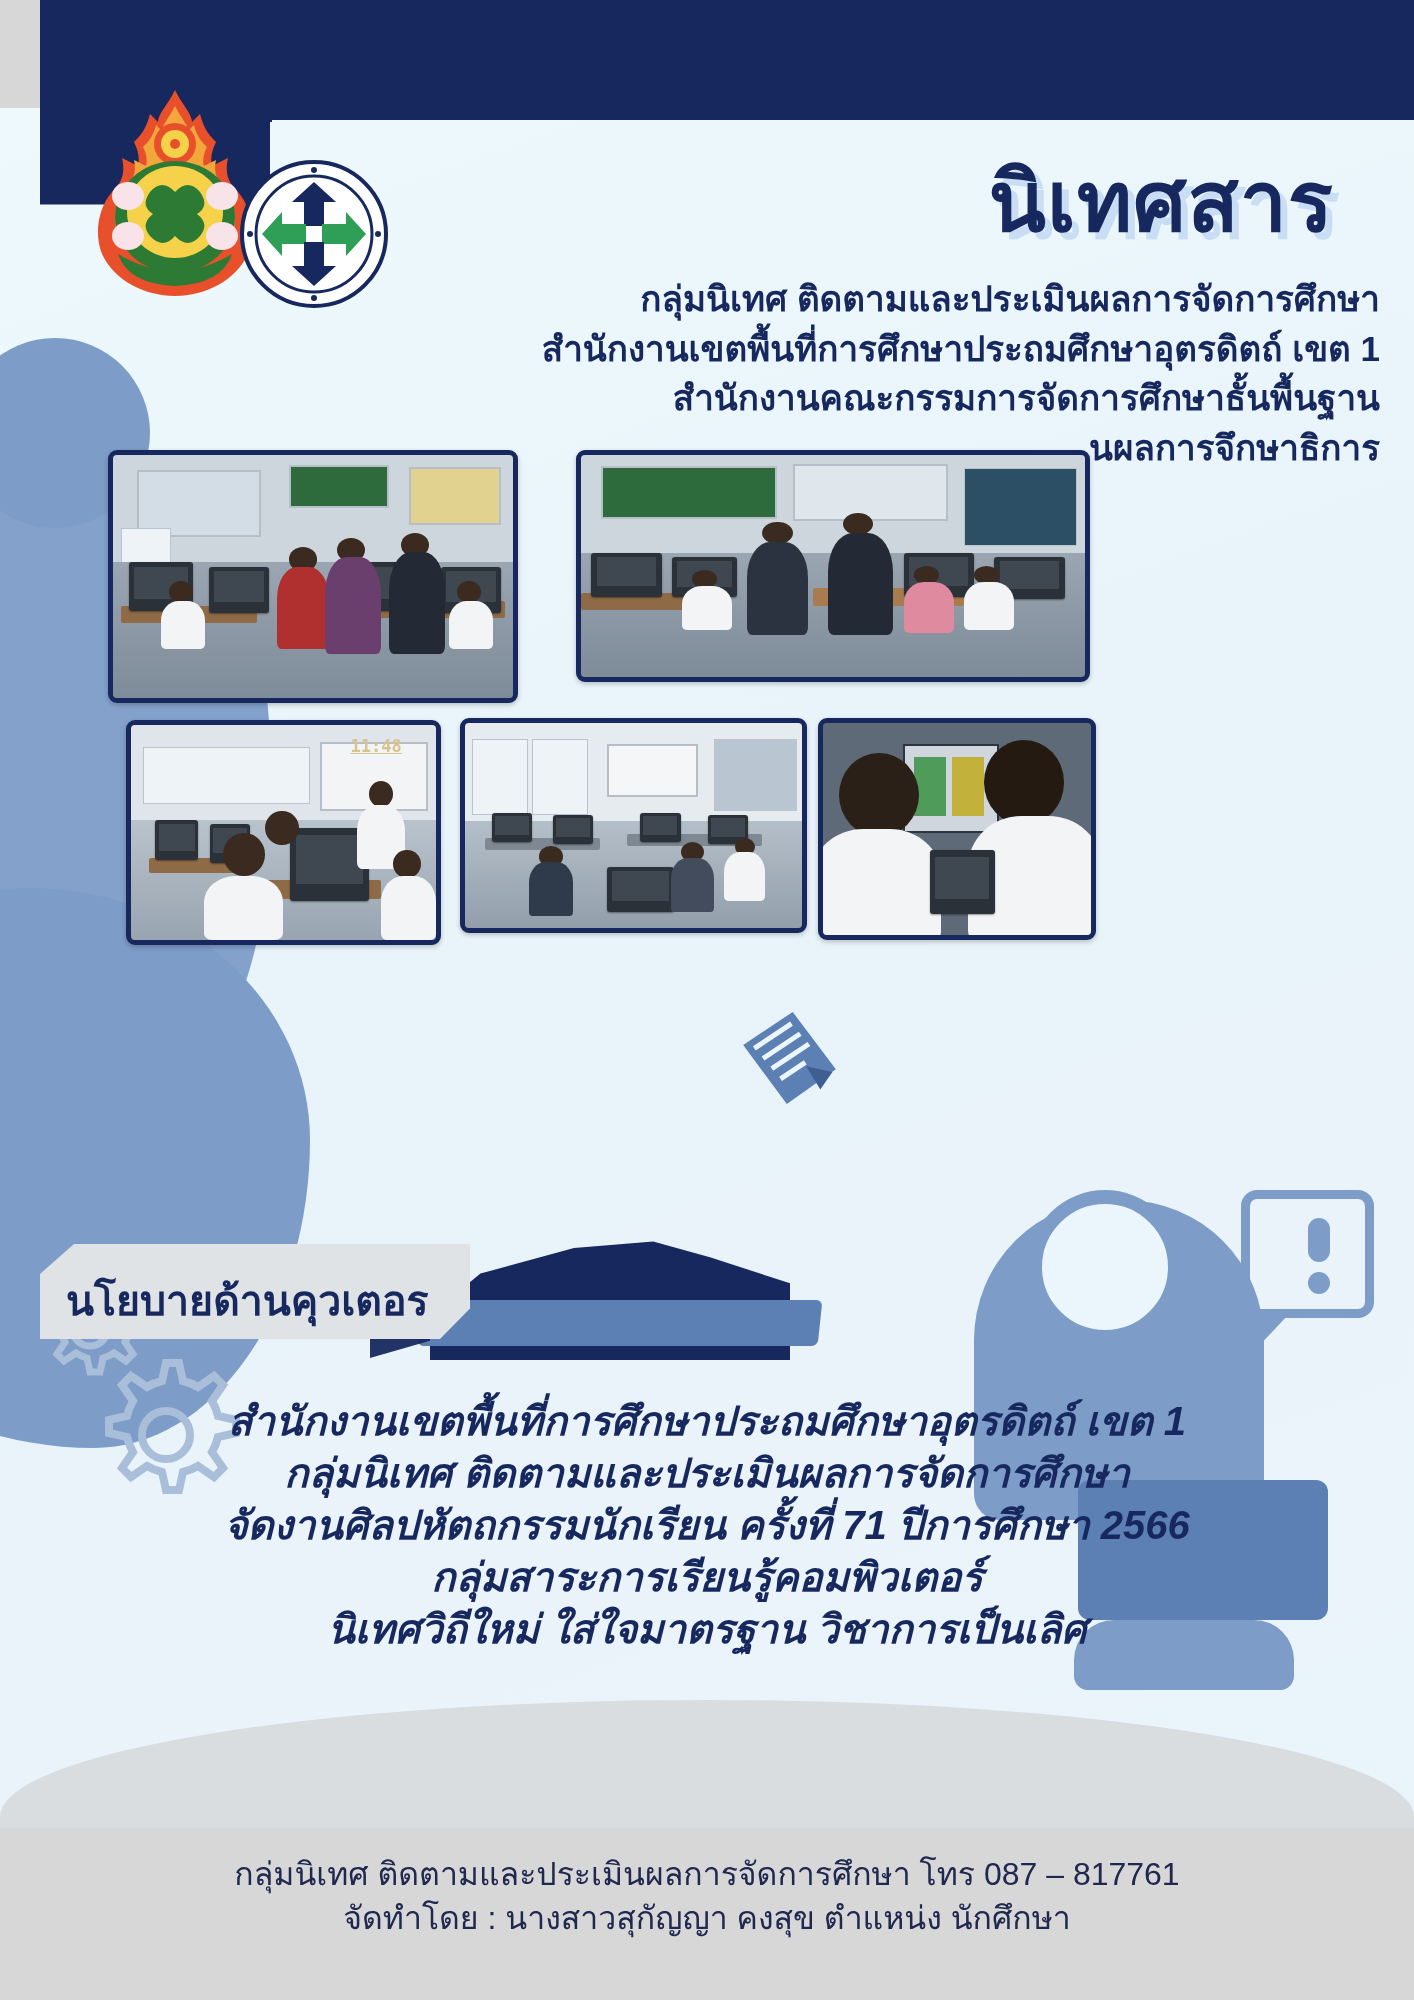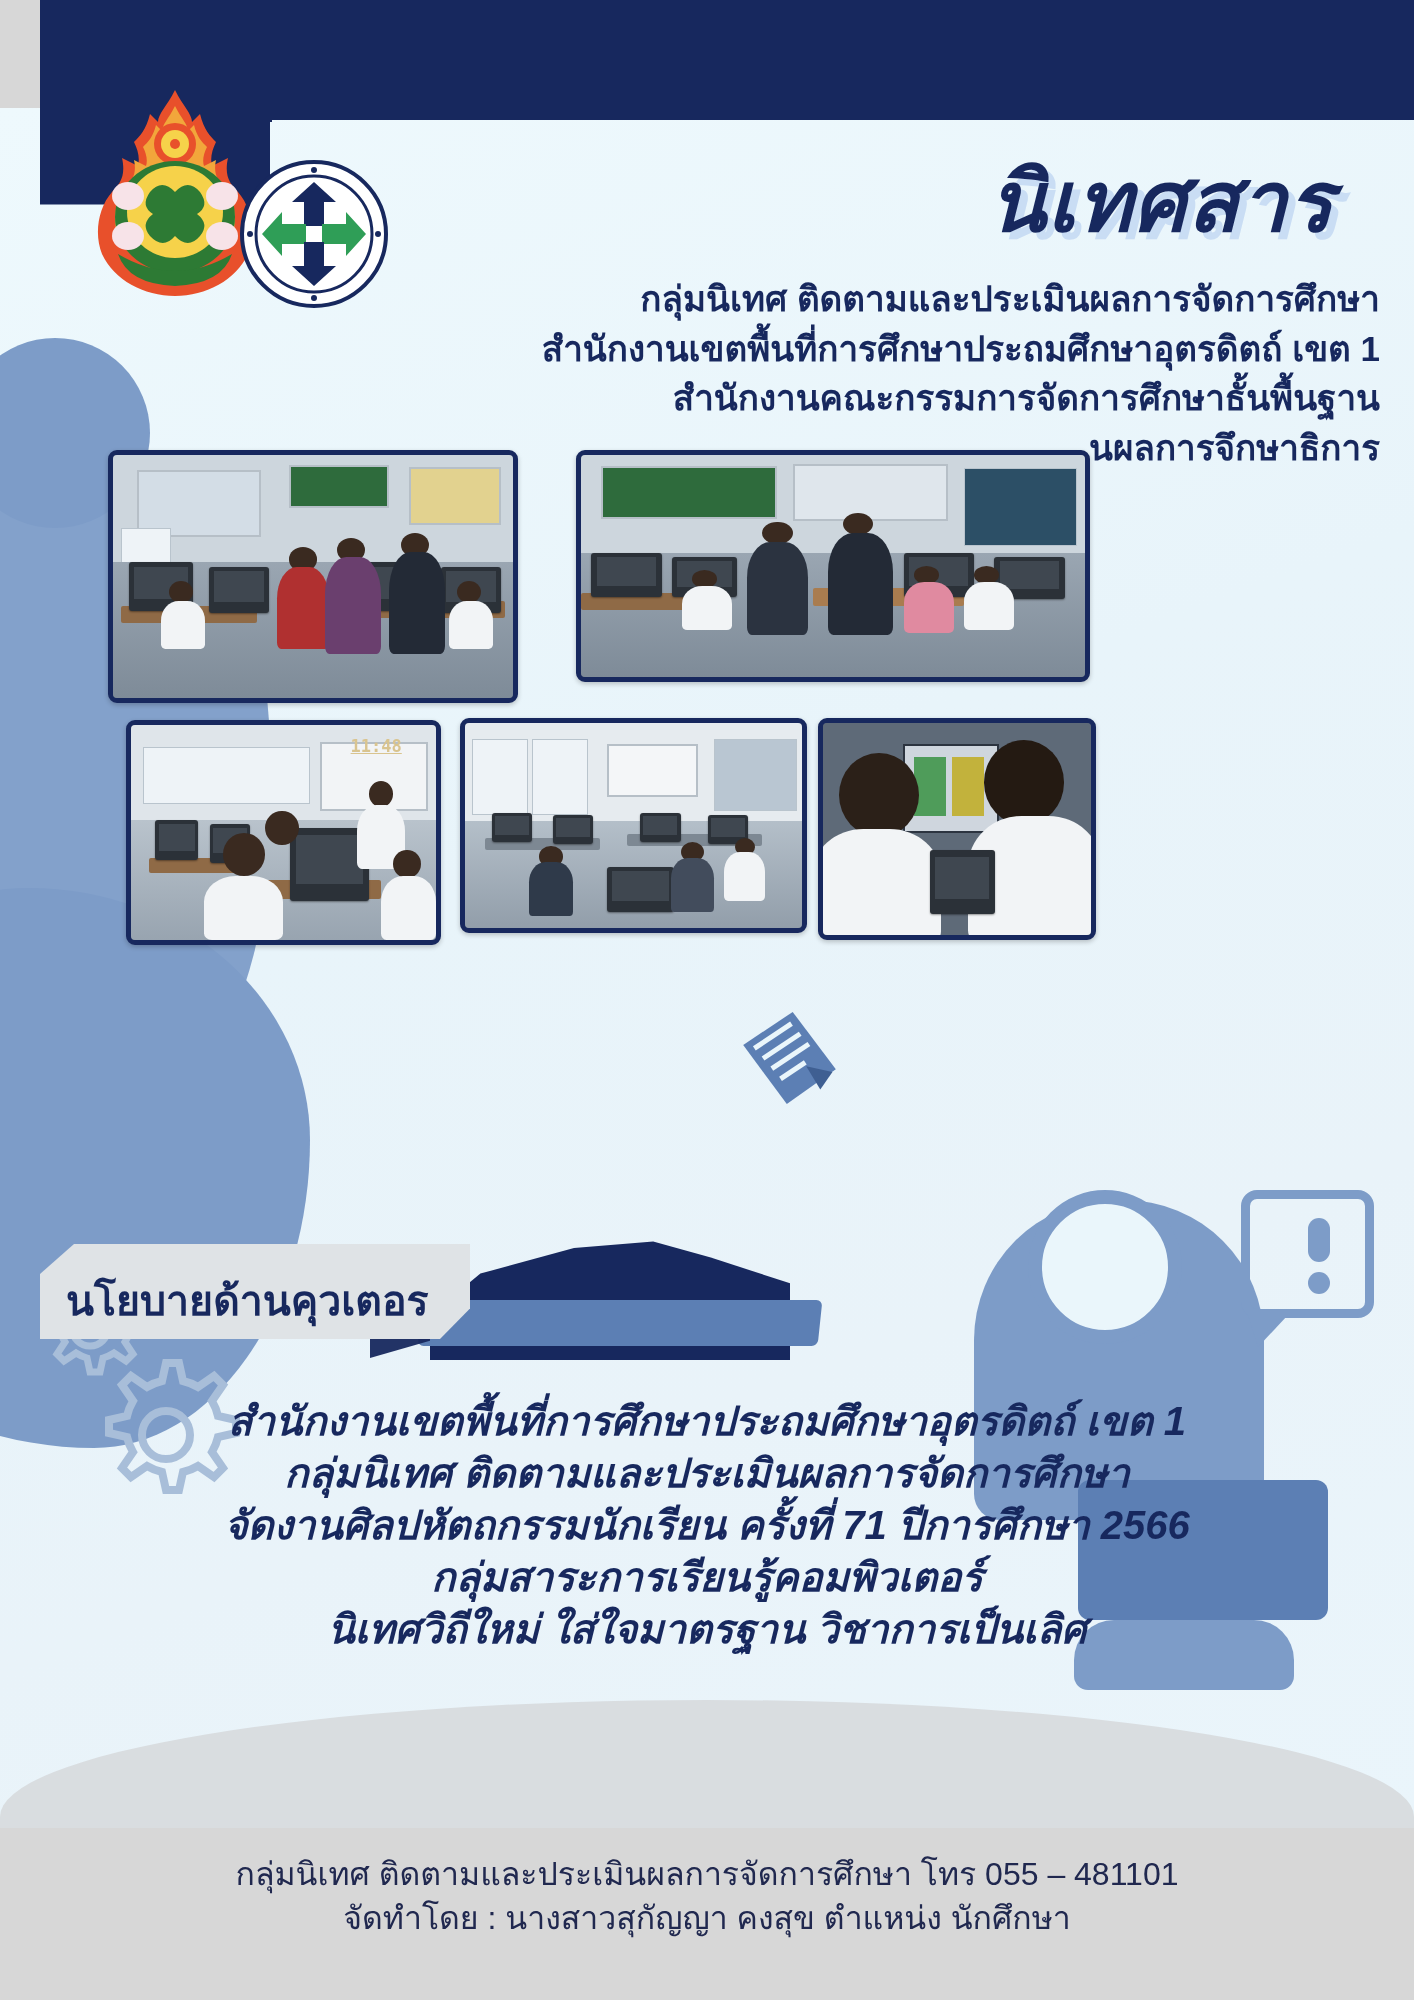--- a/index.html
+++ b/index.html
@@ -58,21 +58,21 @@
     position:absolute;left:40px;top:0px;width:232px;height:122px;background:#17285e;
   }
 
   
   .emblem-garuda{position:absolute;left:88px;top:84px;width:174px;height:218px;}
   .emblem-spm{position:absolute;left:240px;top:160px;width:148px;height:148px;}
 
   
   .headline{
     position:absolute;right:80px;top:158px;
-    font-size:84px;font-style:italic;font-weight:700;color:#17285e;
+    font-size:84px;font-weight:700;color:#17285e;
     letter-spacing:1px;line-height:1.05;
     text-shadow:7px 7px 0 #c9ddf4;
     white-space:nowrap;
   }
   .org-lines{
     position:absolute;right:34px;top:274px;
     text-align:right;color:#17285e;font-size:35px;font-weight:700;line-height:1.42;
     white-space:nowrap;
   }
 
@@ -435,17 +435,17 @@
     <div>สำนักงานเขตพื้นที่การศึกษาประถมศึกษาอุตรดิตถ์ เขต 1</div>
     <div>กลุ่มนิเทศ ติดตามและประเมินผลการจัดการศึกษา</div>
     <div>จัดงานศิลปหัตถกรรมนักเรียน ครั้งที่ 71 ปีการศึกษา 2566</div>
     <div>กลุ่มสาระการเรียนรู้คอมพิวเตอร์</div>
     <div class="slogan">นิเทศวิถีใหม่ ใส่ใจมาตรฐาน วิชาการเป็นเลิศ</div>
   </div>
 
   <div class="bottom-curve"></div>
   <div class="footer"></div>
   <div class="footer-txt">
-    <div>กลุ่มนิเทศ ติดตามและประเมินผลการจัดการศึกษา  โทร 055 – 481101</div>
+    <div>กลุ่มนิเทศ ติดตามและประเมินผลการจัดการศึกษา  โทร 087 – 817761</div>
     <div>จัดทำโดย : นางสาวสุกัญญา คงสุข ตำแหน่ง นักศึกษา</div>
   </div>
 
 </div>
 
 </body></html>

